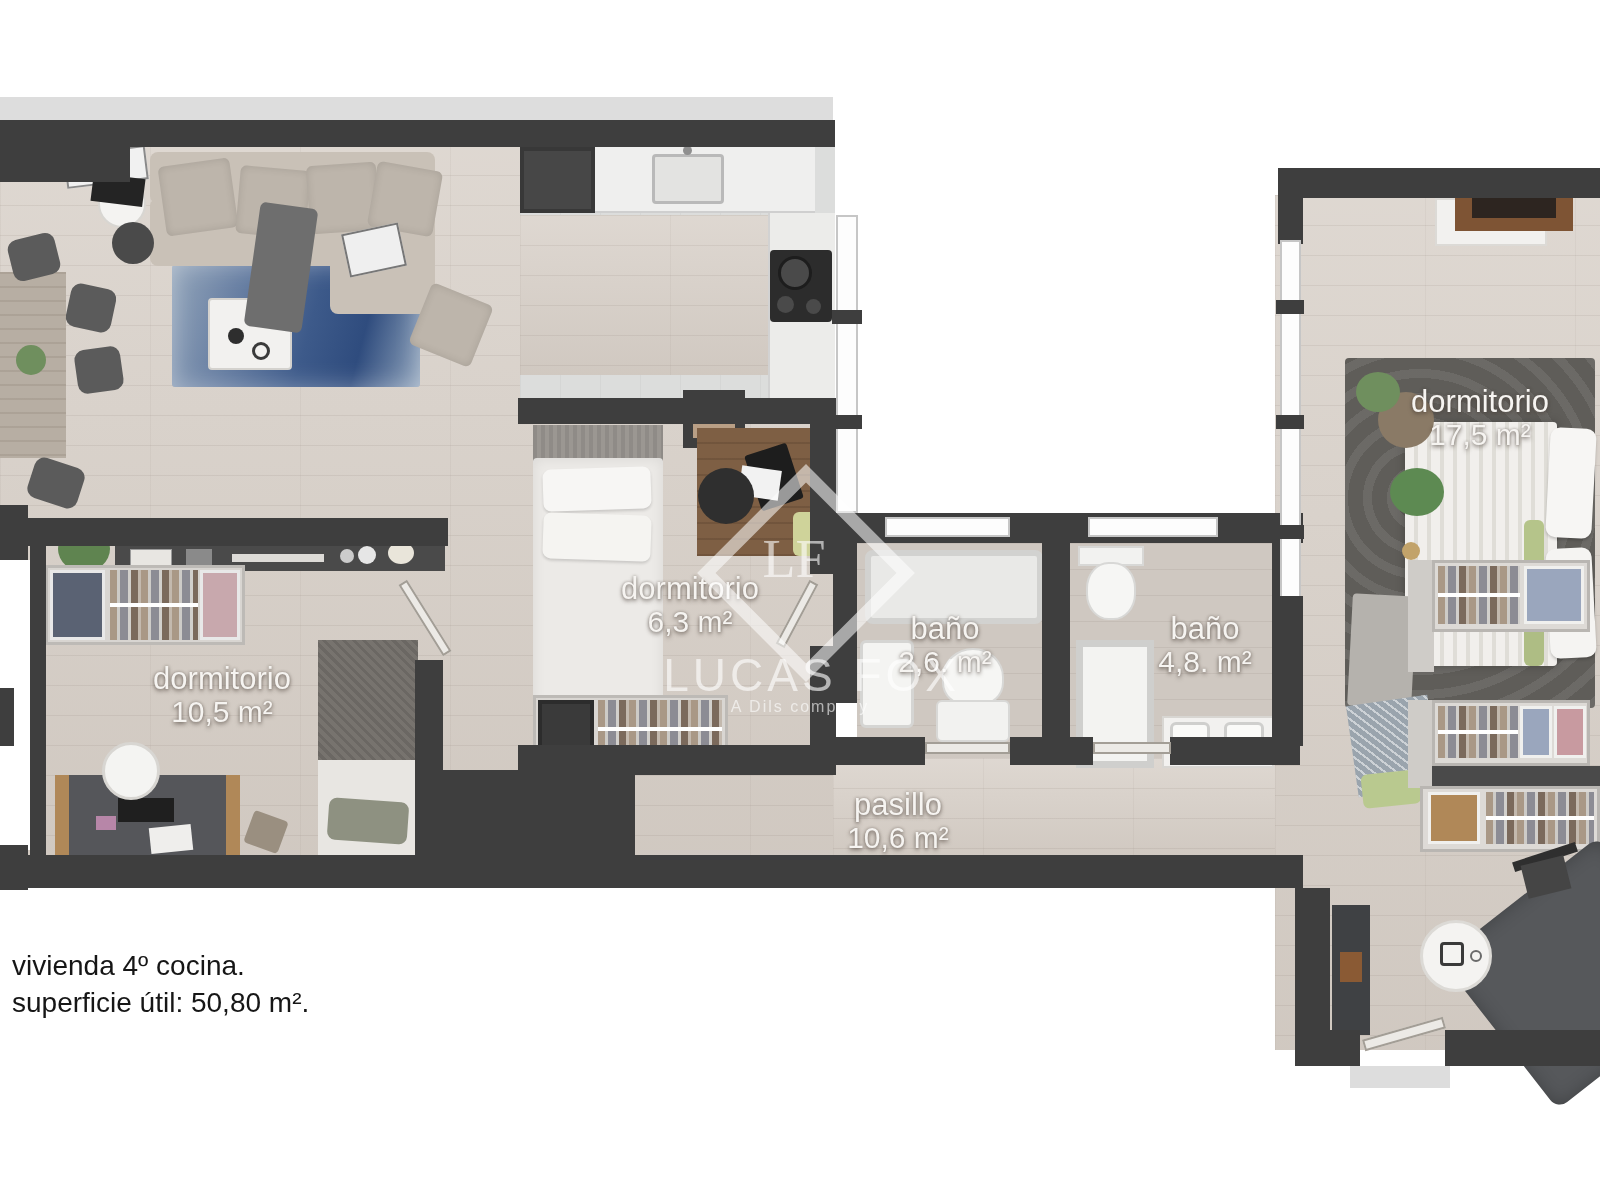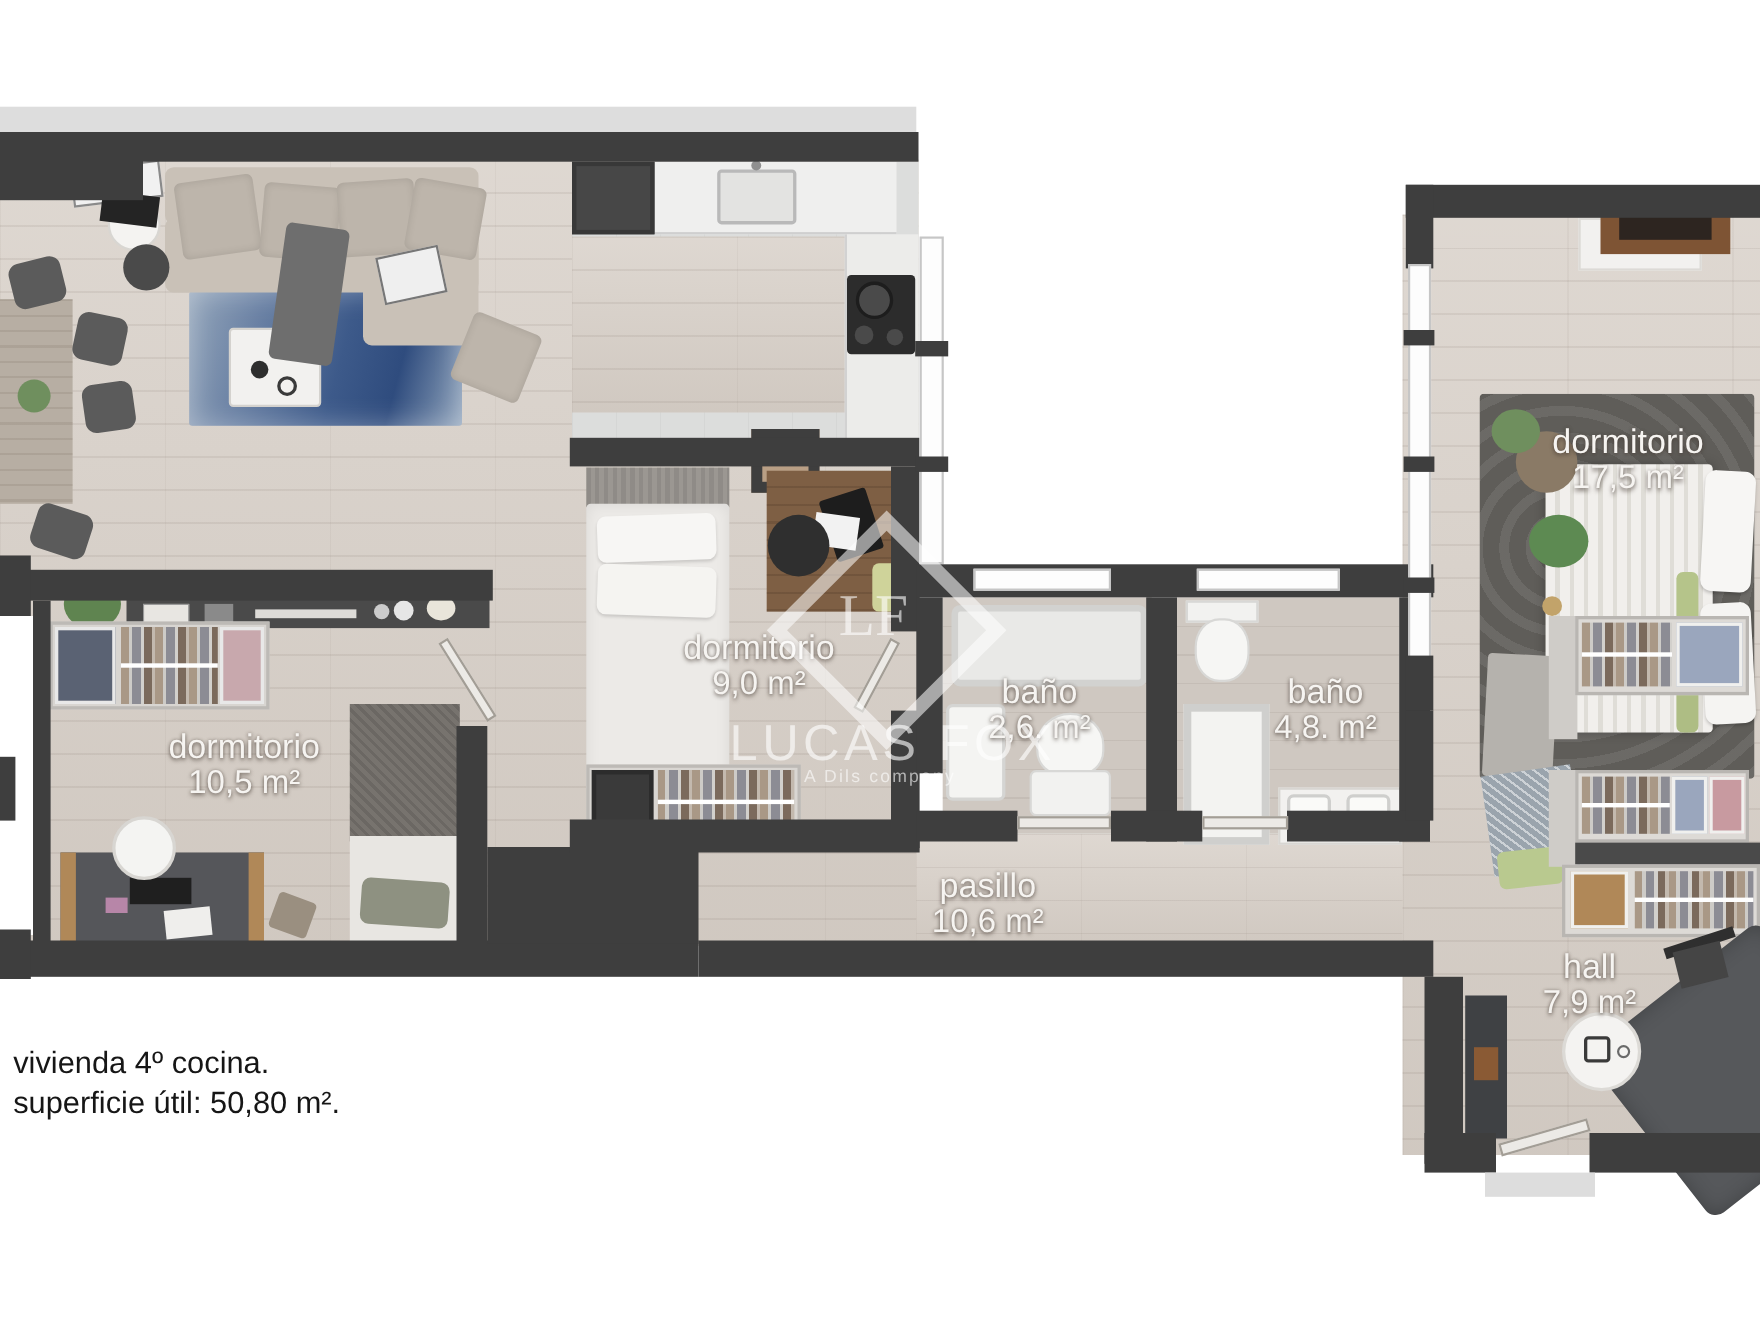--- a/index.html
+++ b/index.html
@@ -239,45 +239,41 @@
   <div class="wall" style="left:1445px;top:1030px;width:155px;height:36px;"></div>
   <div class="leaf" style="left:1362px;top:1028px;width:84px;height:12px;transform:rotate(-16deg);"></div>
   <div class="wall-light" style="left:1350px;top:1066px;width:100px;height:22px;"></div>
 
   <div class="wall" style="left:0px;top:505px;width:28px;height:55px;"></div>
   <div class="wall" style="left:0px;top:688px;width:14px;height:58px;"></div>
   <div class="wall" style="left:0px;top:845px;width:28px;height:45px;"></div>
 
   <div class="room-label" style="left:560px;top:572px;width:260px;">
     <div class="rname">dormitorio</div>
-    <div class="rarea">9,0 m²</div>
+    <div class="rarea">6,3 m²</div>
   </div>
   <div class="room-label" style="left:92px;top:662px;width:260px;">
     <div class="rname">dormitorio</div>
     <div class="rarea">10,5 m²</div>
   </div>
   <div class="room-label" style="left:855px;top:612px;width:180px;">
     <div class="rname">baño</div>
     <div class="rarea">2,6. m²</div>
   </div>
   <div class="room-label" style="left:1115px;top:612px;width:180px;">
     <div class="rname">baño</div>
     <div class="rarea">4,8. m²</div>
   </div>
   <div class="room-label" style="left:808px;top:788px;width:180px;">
     <div class="rname">pasillo</div>
     <div class="rarea">10,6 m²</div>
   </div>
   <div class="room-label" style="left:1350px;top:385px;width:260px;">
     <div class="rname">dormitorio</div>
     <div class="rarea">17,5 m²</div>
-  </div>
-  <div class="room-label" style="left:1360px;top:862px;width:170px;">
-    <div class="rname">hall</div>
-    <div class="rarea">7,9 m²</div>
   </div>
 
   <div class="wm-diamond"></div>
   <div class="wm-mono">LF</div>
   <div class="wm-brand">LUCAS FOX</div>
   <div class="wm-sub">A Dils company</div>
 
   <div class="footer">
     <div>vivienda 4º cocina.</div>
     <div>superficie útil: 50,80 m².</div>

